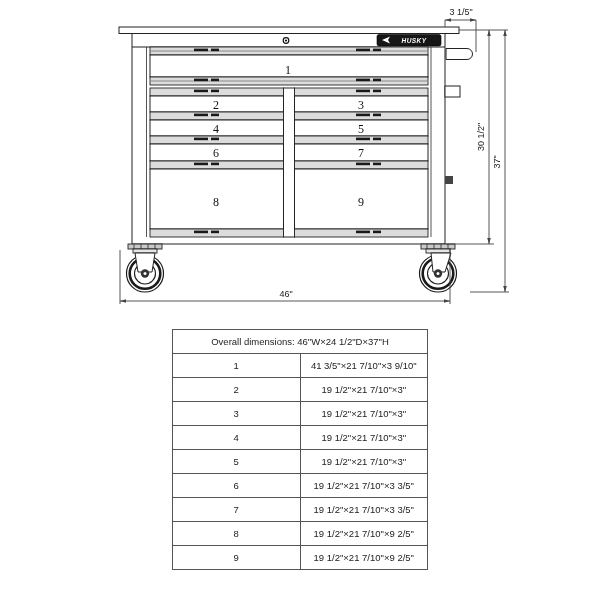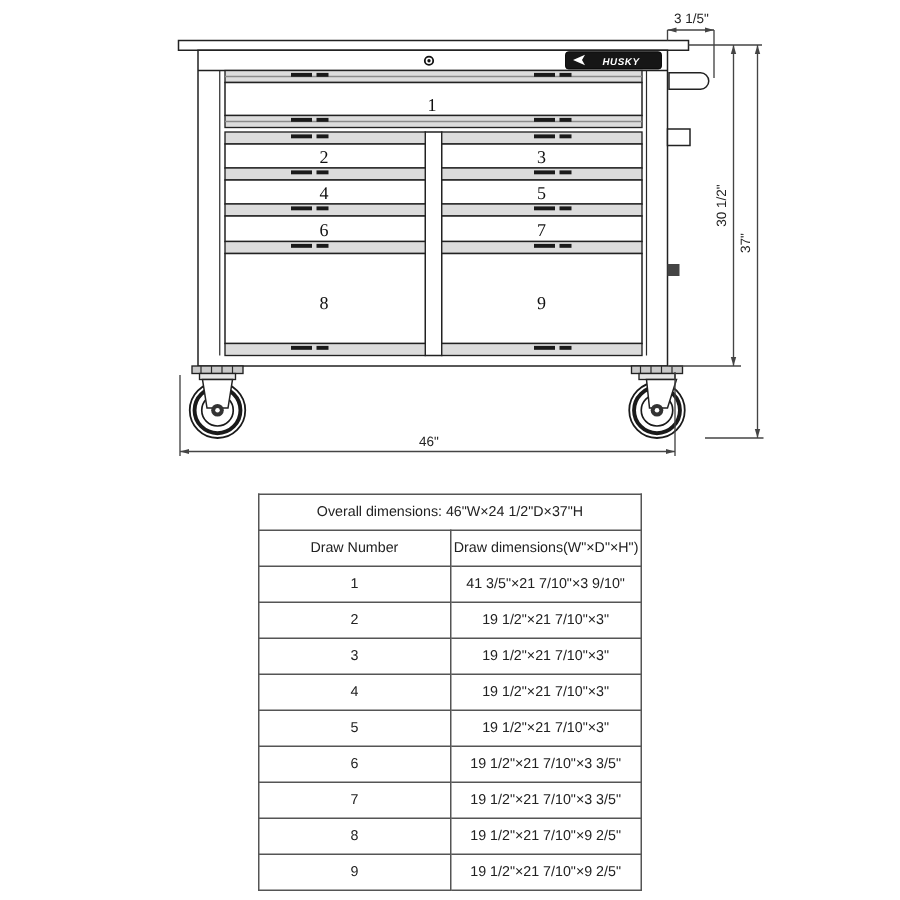--- a/index.html
+++ b/index.html
@@ -179,24 +179,20 @@
     <text x="286" y="297" text-anchor="middle" class="dimtxt">46"</text>
   </g>
 </svg>
 
 <table id="spec">
   <tbody>
     <tr>
           <td colspan="2">Overall dimensions: 46"W×24 1/2"D×37"H</td>
         </tr>
     <tr>
-      <td class="c1">Draw Number</td>
-      <td>Draw dimensions(W"×D"×H")</td>
-    </tr>
-    <tr>
           <td class="c1">1</td>
           <td>41 3/5"×21 7/10"×3 9/10"</td>
         </tr>
     <tr>
           <td class="c1">2</td>
           <td>19 1/2"×21 7/10"×3"</td>
         </tr>
     <tr>
           <td class="c1">3</td>
           <td>19 1/2"×21 7/10"×3"</td>

